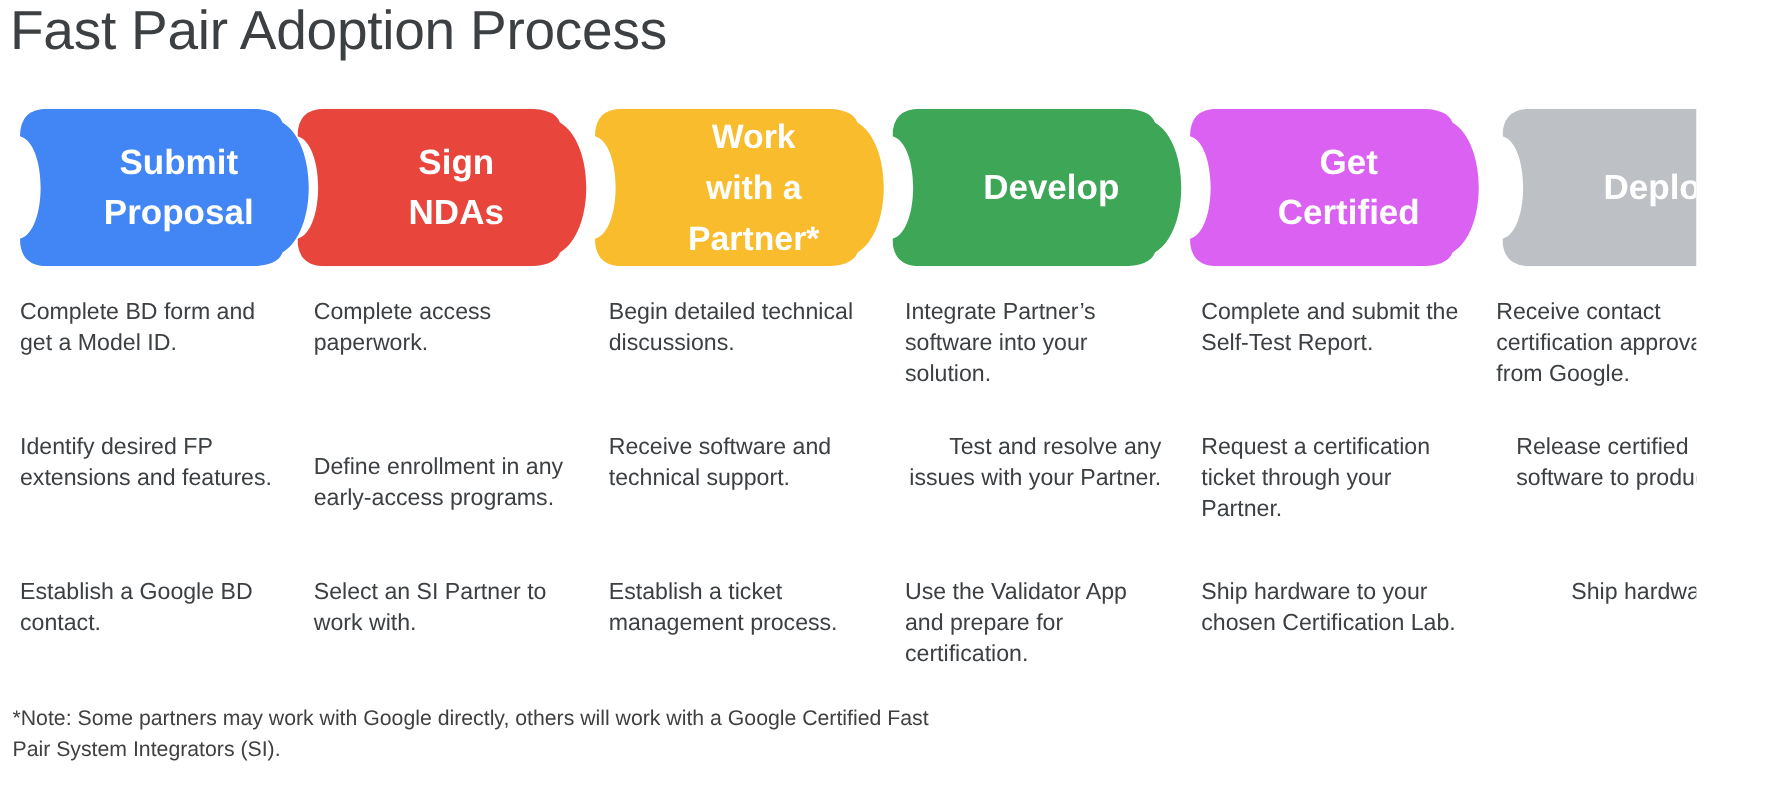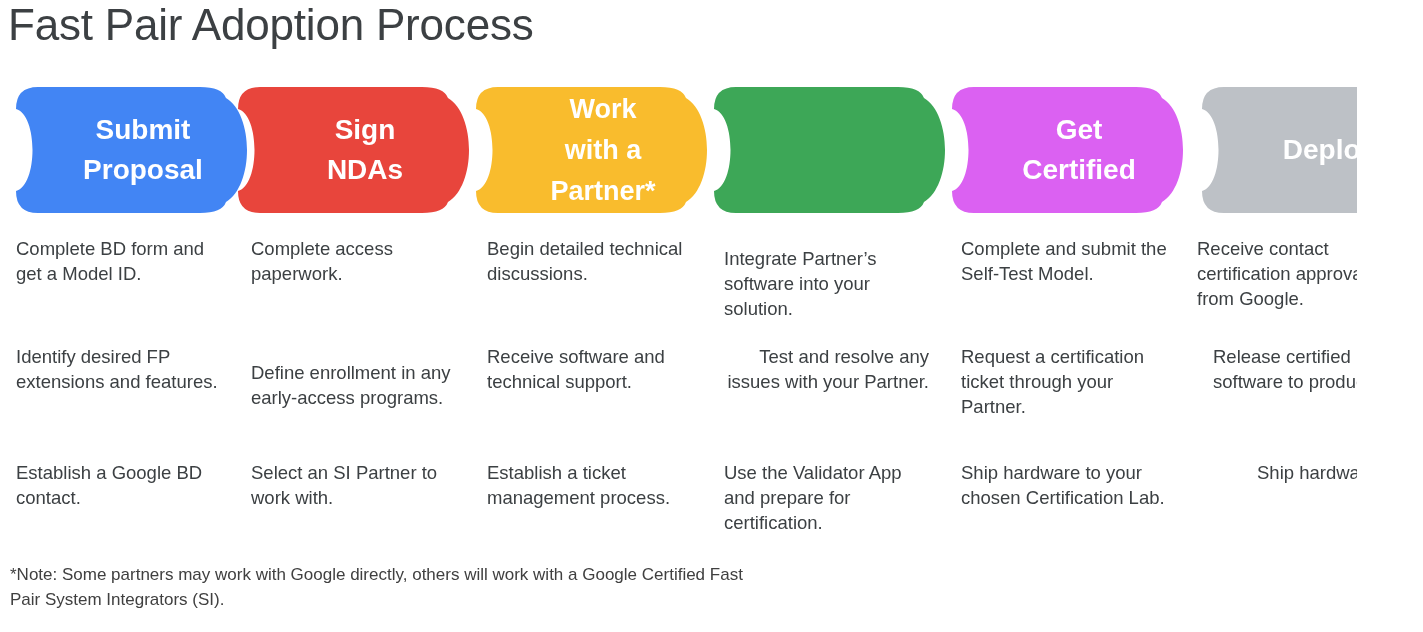--- a/index.html
+++ b/index.html
@@ -140,20 +140,21 @@
         <div class="banner-label three-line">Work
 with a
 Partner*</div>
       </div>
       <div class="banner" style="left: 714px; width: 232px;">
         <div class="shape">
           <svg viewBox="0 0 232 126" preserveAspectRatio="none" xmlns="http://www.w3.org/2000/svg">
             <path d="M 0 22 Q 0 0 22 0 L 184 0 Q 206 0 210 11 C 238 27.72 238 98.28 210 115 Q 206 126 184 126 L 22 126 Q 0 126 0 104 C 22 98.28 22 27.72 0 22 Z" fill="#3da757"></path>
           </svg>
         </div>
+        <div class="banner-label">Develop</div>
       </div>
       <div class="banner" style="left: 952px; width: 232px;">
         <div class="shape">
           <svg viewBox="0 0 232 126" preserveAspectRatio="none" xmlns="http://www.w3.org/2000/svg">
             <path d="M 0 22 Q 0 0 22 0 L 184 0 Q 206 0 210 11 C 238 27.72 238 98.28 210 115 Q 206 126 184 126 L 22 126 Q 0 126 0 104 C 22 98.28 22 27.72 0 22 Z" fill="#db61f2"></path>
           </svg>
         </div>
         <div class="banner-label">Get
 Certified</div>
       </div>
@@ -170,24 +171,24 @@
   <div id="detail-grid">
       <div class="detail-cell" style="left: 16px; top: 0px; width: 215px;">Complete BD form and get a Model ID.</div>
       <div class="detail-cell" style="left: 16px; top: 108px; width: 215px;">Identify desired FP extensions and features.</div>
       <div class="detail-cell" style="left: 16px; top: 224px; width: 215px;">Establish a Google BD contact.</div>
       <div class="detail-cell" style="left: 251px; top: 0px; width: 205px;">Complete access paperwork.</div>
       <div class="detail-cell" style="left: 251px; top: 124px; width: 205px;">Define enrollment in any early-access programs.</div>
       <div class="detail-cell" style="left: 251px; top: 224px; width: 205px;">Select an SI Partner to work with.</div>
       <div class="detail-cell" style="left: 487px; top: 0px; width: 214px;">Begin detailed technical discussions.</div>
       <div class="detail-cell" style="left: 487px; top: 108px; width: 214px;">Receive software and technical support.</div>
       <div class="detail-cell" style="left: 487px; top: 224px; width: 214px;">Establish a ticket management process.</div>
-      <div class="detail-cell" style="left: 724px; top: 0px; width: 205px; margin-top: 10px;">Integrate Partner’s software into your solution.</div>
+      <div class="detail-cell" style="left: 724px; top: 0px; width: 205px;">Integrate Partner’s software into your solution.</div>
       <div class="detail-cell" style="left: 724px; top: 108px; width: 205px; text-align: right;">Test and resolve any issues with your Partner.</div>
       <div class="detail-cell" style="left: 724px; top: 224px; width: 205px;">Use the Validator App and prepare for certification.</div>
-      <div class="detail-cell" style="left: 961px; top: 0px; width: 212px;">Complete and submit the Self-Test Model.</div>
+      <div class="detail-cell" style="left: 961px; top: 0px; width: 212px;">Complete and submit the Self-Test Report.</div>
       <div class="detail-cell" style="left: 961px; top: 108px; width: 212px;">Request a certification ticket through your Partner.</div>
       <div class="detail-cell" style="left: 961px; top: 224px; width: 212px;">Ship hardware to your chosen Certification Lab.</div>
       <div class="detail-cell" style="left: 1197px; top: 0px; width: 195px;">Receive contact certification approval from Google.</div>
       <div class="detail-cell" style="left: 1197px; top: 108px; width: 195px; margin-left: 16px;">Release certified software to production.</div>
       <div class="detail-cell" style="left: 1257px; top: 224px; width: 195px;">Ship hardware.</div>
     </div>
 
   <div id="footnote">*Note: Some partners may work with Google directly, others will work with a Google Certified Fast Pair System Integrators (SI).</div>
 
 </div>

